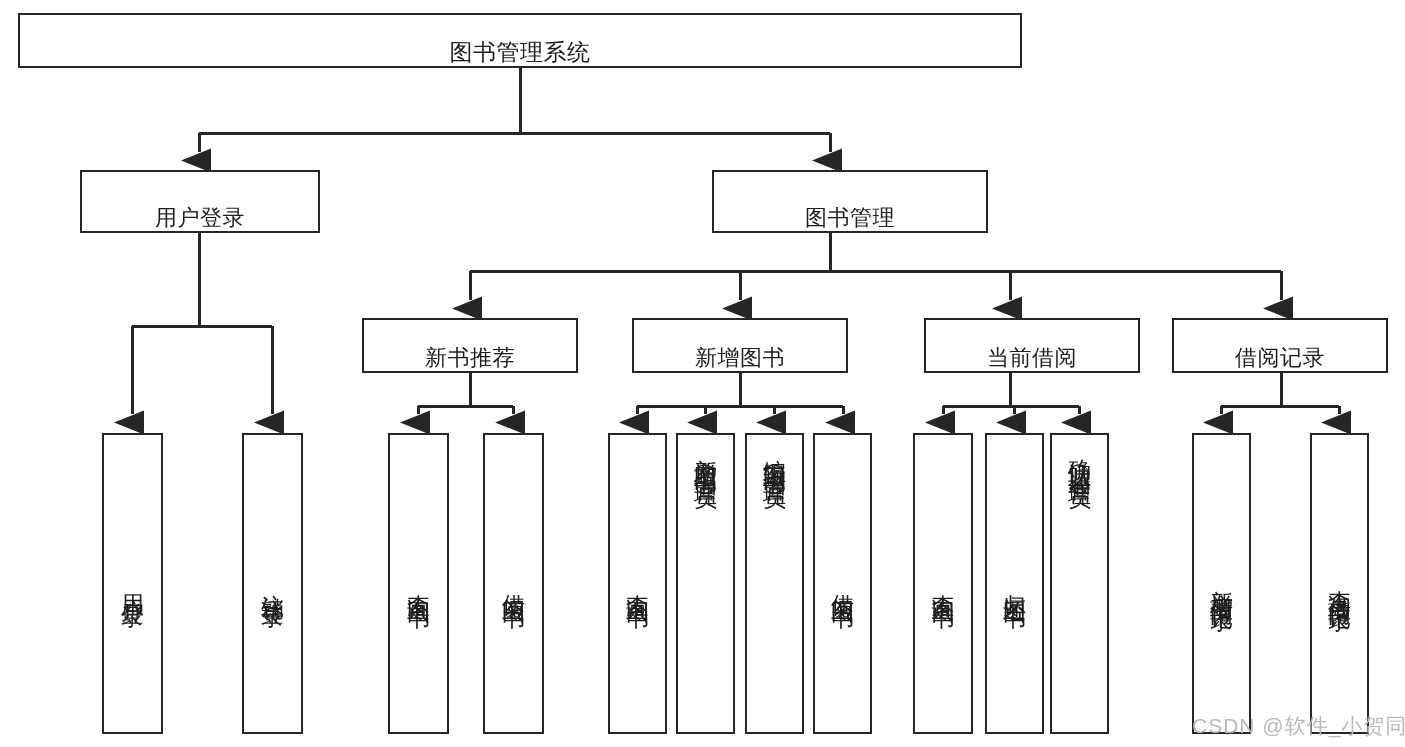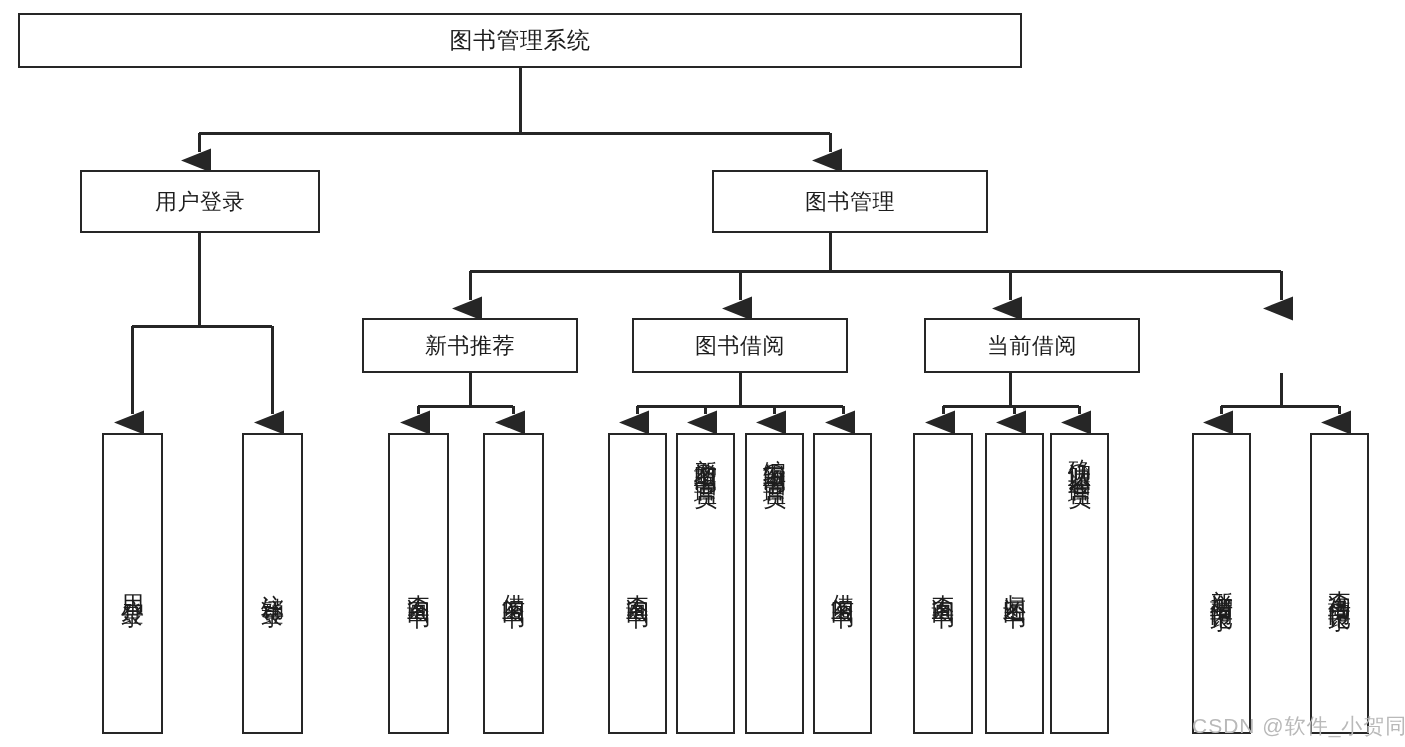--- a/index.html
+++ b/index.html
@@ -19,21 +19,21 @@
     left:0;top:0;
     width:1405px;height:747px;
     pointer-events:none;
   }
   .node{
     position:absolute;
     box-sizing:border-box;
     background:#ffffff;
     border:2px solid #262626;
     display:flex;
-    align-items:center;
+    align-items:flex-end;
     justify-content:center;
     color:#1d1d1d;
     z-index:2;
   }
   .node .label{
     display:block;
     line-height:1.18;
     letter-spacing:0.5px;
     white-space:pre;
   }
@@ -137,27 +137,30 @@
 
   <div class="node h" id="node-book-manage" style="left:712px; top:170px; width:276px; height:63px;">
     <span class="label">图书管理</span>
   </div>
 
   <div class="node h" id="node-new-book-recommend" style="left:362px; top:318px; width:216px; height:55px;">
     <span class="label">新书推荐</span>
   </div>
 
   <div class="node h" id="node-book-borrow" style="left:632px; top:318px; width:216px; height:55px;">
-    <span class="label">图书借阅</span>
+    <span class="label">新增图书</span>
   </div>
 
   <div class="node h" id="node-current-borrow" style="left:924px; top:318px; width:216px; height:55px;">
     <span class="label">当前借阅</span>
   </div>
 
+  <div class="node h" id="node-borrow-record" style="left:1172px; top:318px; width:216px; height:55px;">
+    <span class="label">借阅记录</span>
+  </div>
 
   <div class="node v" id="leaf-user-login" style="left:102px; top:433px; width:61px; height:301px;">
     <span class="label">用户登录</span>
   </div>
 
   <div class="node v" id="leaf-user-logout" style="left:242px; top:433px; width:61px; height:301px;">
     <span class="label">注销登录</span>
   </div>
 
   <div class="node v" id="leaf-query-book-new" style="left:388px; top:433px; width:61px; height:301px;">

